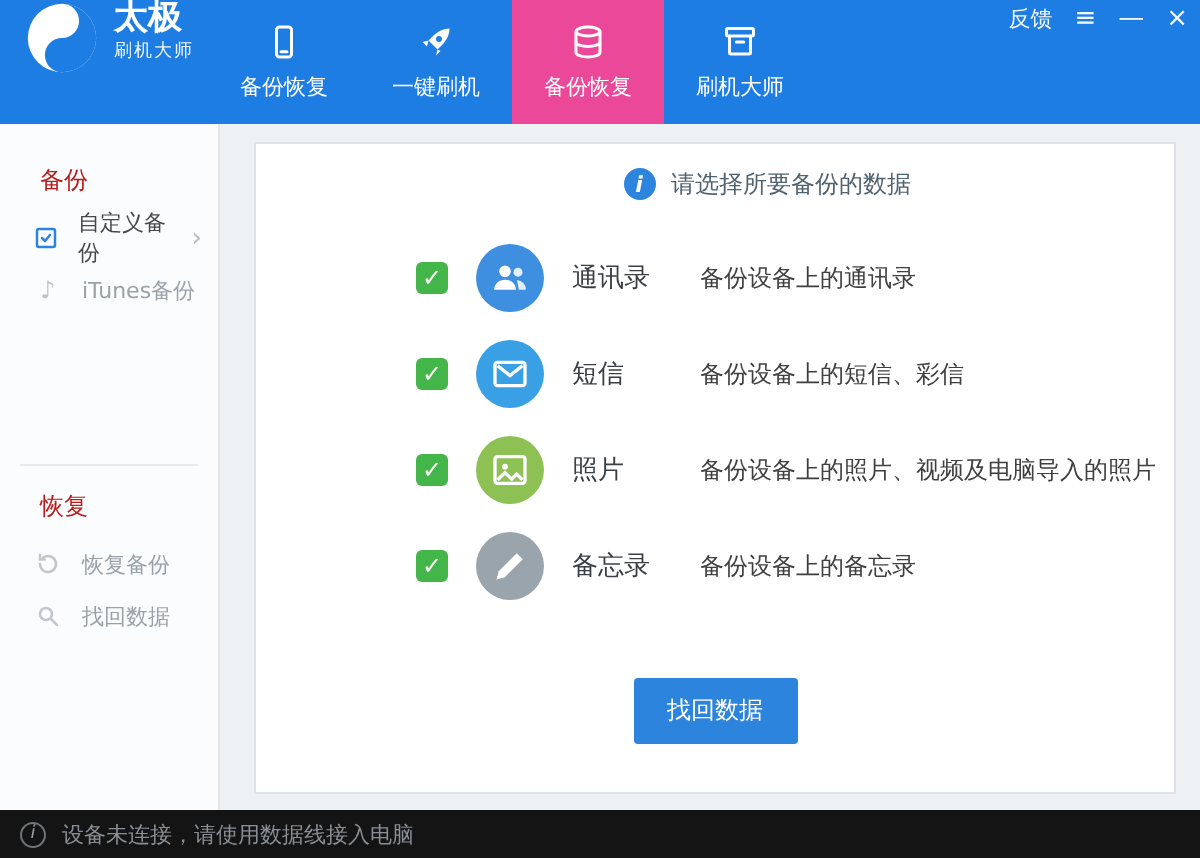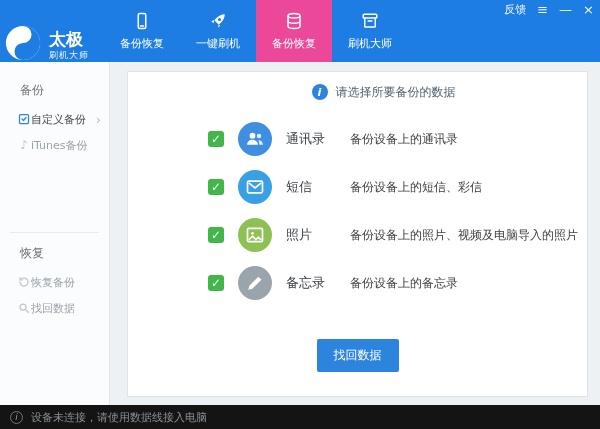--- a/index.html
+++ b/index.html
@@ -1,36 +1,36 @@
 <!DOCTYPE html>
 <html><head>
 <meta charset="utf-8">
 <style>
   * { margin:0; padding:0; box-sizing:border-box; font-family:"DejaVu Sans","Liberation Sans",sans-serif; }
   html,body { width:600px; height:429px; overflow:hidden; background:#eef1f4; }
   .app { width:600px; height:429px; display:flex; flex-direction:column; overflow:hidden; }
 
   
   .titlebar { height:62px; background:#1d7de2; color:#fff; display:flex; position:relative; flex-shrink:0; }
-  .logo { width:104px; display:flex; align-items:flex-end; gap:7px; padding-left:4px; }
+  .logo { width:104px; display:flex; align-items:flex-start; gap:7px; padding-left:12px; }
   .logo-txt .t1 { font-size:17px; font-weight:bold; line-height:19px; }
   .logo-txt .t2 { font-size:9px; letter-spacing:1px; opacity:.92; }
   .tabs { display:flex; height:62px; }
   .tab { width:76px; display:flex; flex-direction:column; align-items:center; justify-content:center; gap:5px; cursor:pointer; font-size:11px; }
   .tab.active { background:#ec4899; }
   .tab-icon { height:20px; display:flex; align-items:center; }
   .win-controls { position:absolute; top:3px; right:6px; display:flex; align-items:center; gap:11px; font-size:11px;justify-content:space-between; }
   .win-controls .wc { cursor:pointer; opacity:.95; line-height:14px; }
   .win-controls .wc-sym { font-size:13px; }
 
   
   .body { flex:1; display:flex; min-height:0; }
   .sidebar { width:110px; background:#fbfcfd; border-right:1px solid #e3e6e9; padding-top:16px; flex-shrink:0; }
-  .section-title { height:24px; line-height:24px; padding-left:20px; font-size:12px; color:#737373; margin-bottom:4px; }
-  .side-item { height:26px; display:flex; align-items:center; gap:0; padding:0 8px 0 17px; font-size:11px; color:#9aa2a9; cursor:pointer; }
+  .section-title { height:24px; line-height:24px; padding-left:20px; font-size:12px; color:#b91c1c; margin-bottom:4px; }
+  .side-item { height:26px; display:flex; align-items:center; gap:10px; padding:0 8px 0 17px; font-size:11px; color:#9aa2a9; cursor:pointer; }
   .side-item.active { color:#45494e; }
   .si-icon { width:14px; display:flex; align-items:center; justify-content:center; font-size:12px; color:#bcc3c9; }
   .chev { margin-left:auto; color:#b5bcc2; font-size:13px; line-height:11px; }
   .divider { border-top:1px solid #e8eaec; margin:74px 10px 8px 10px; }
 
   
   .content { flex:1; padding:9px 12px 8px 17px; min-width:0; }
   .panel { background:#fff; border:1px solid #dfe3e7; height:100%; display:flex; flex-direction:column; }
   .prompt { display:flex; align-items:center; justify-content:center; gap:8px; padding:13px 0 6px 52px; font-size:12px; color:#50626f; height:33px; }
   .info-icon { width:16px; height:16px; border-radius:50%; background:#2d84dc; color:#fff; font-size:11px; font-style:italic; font-weight:bold;

